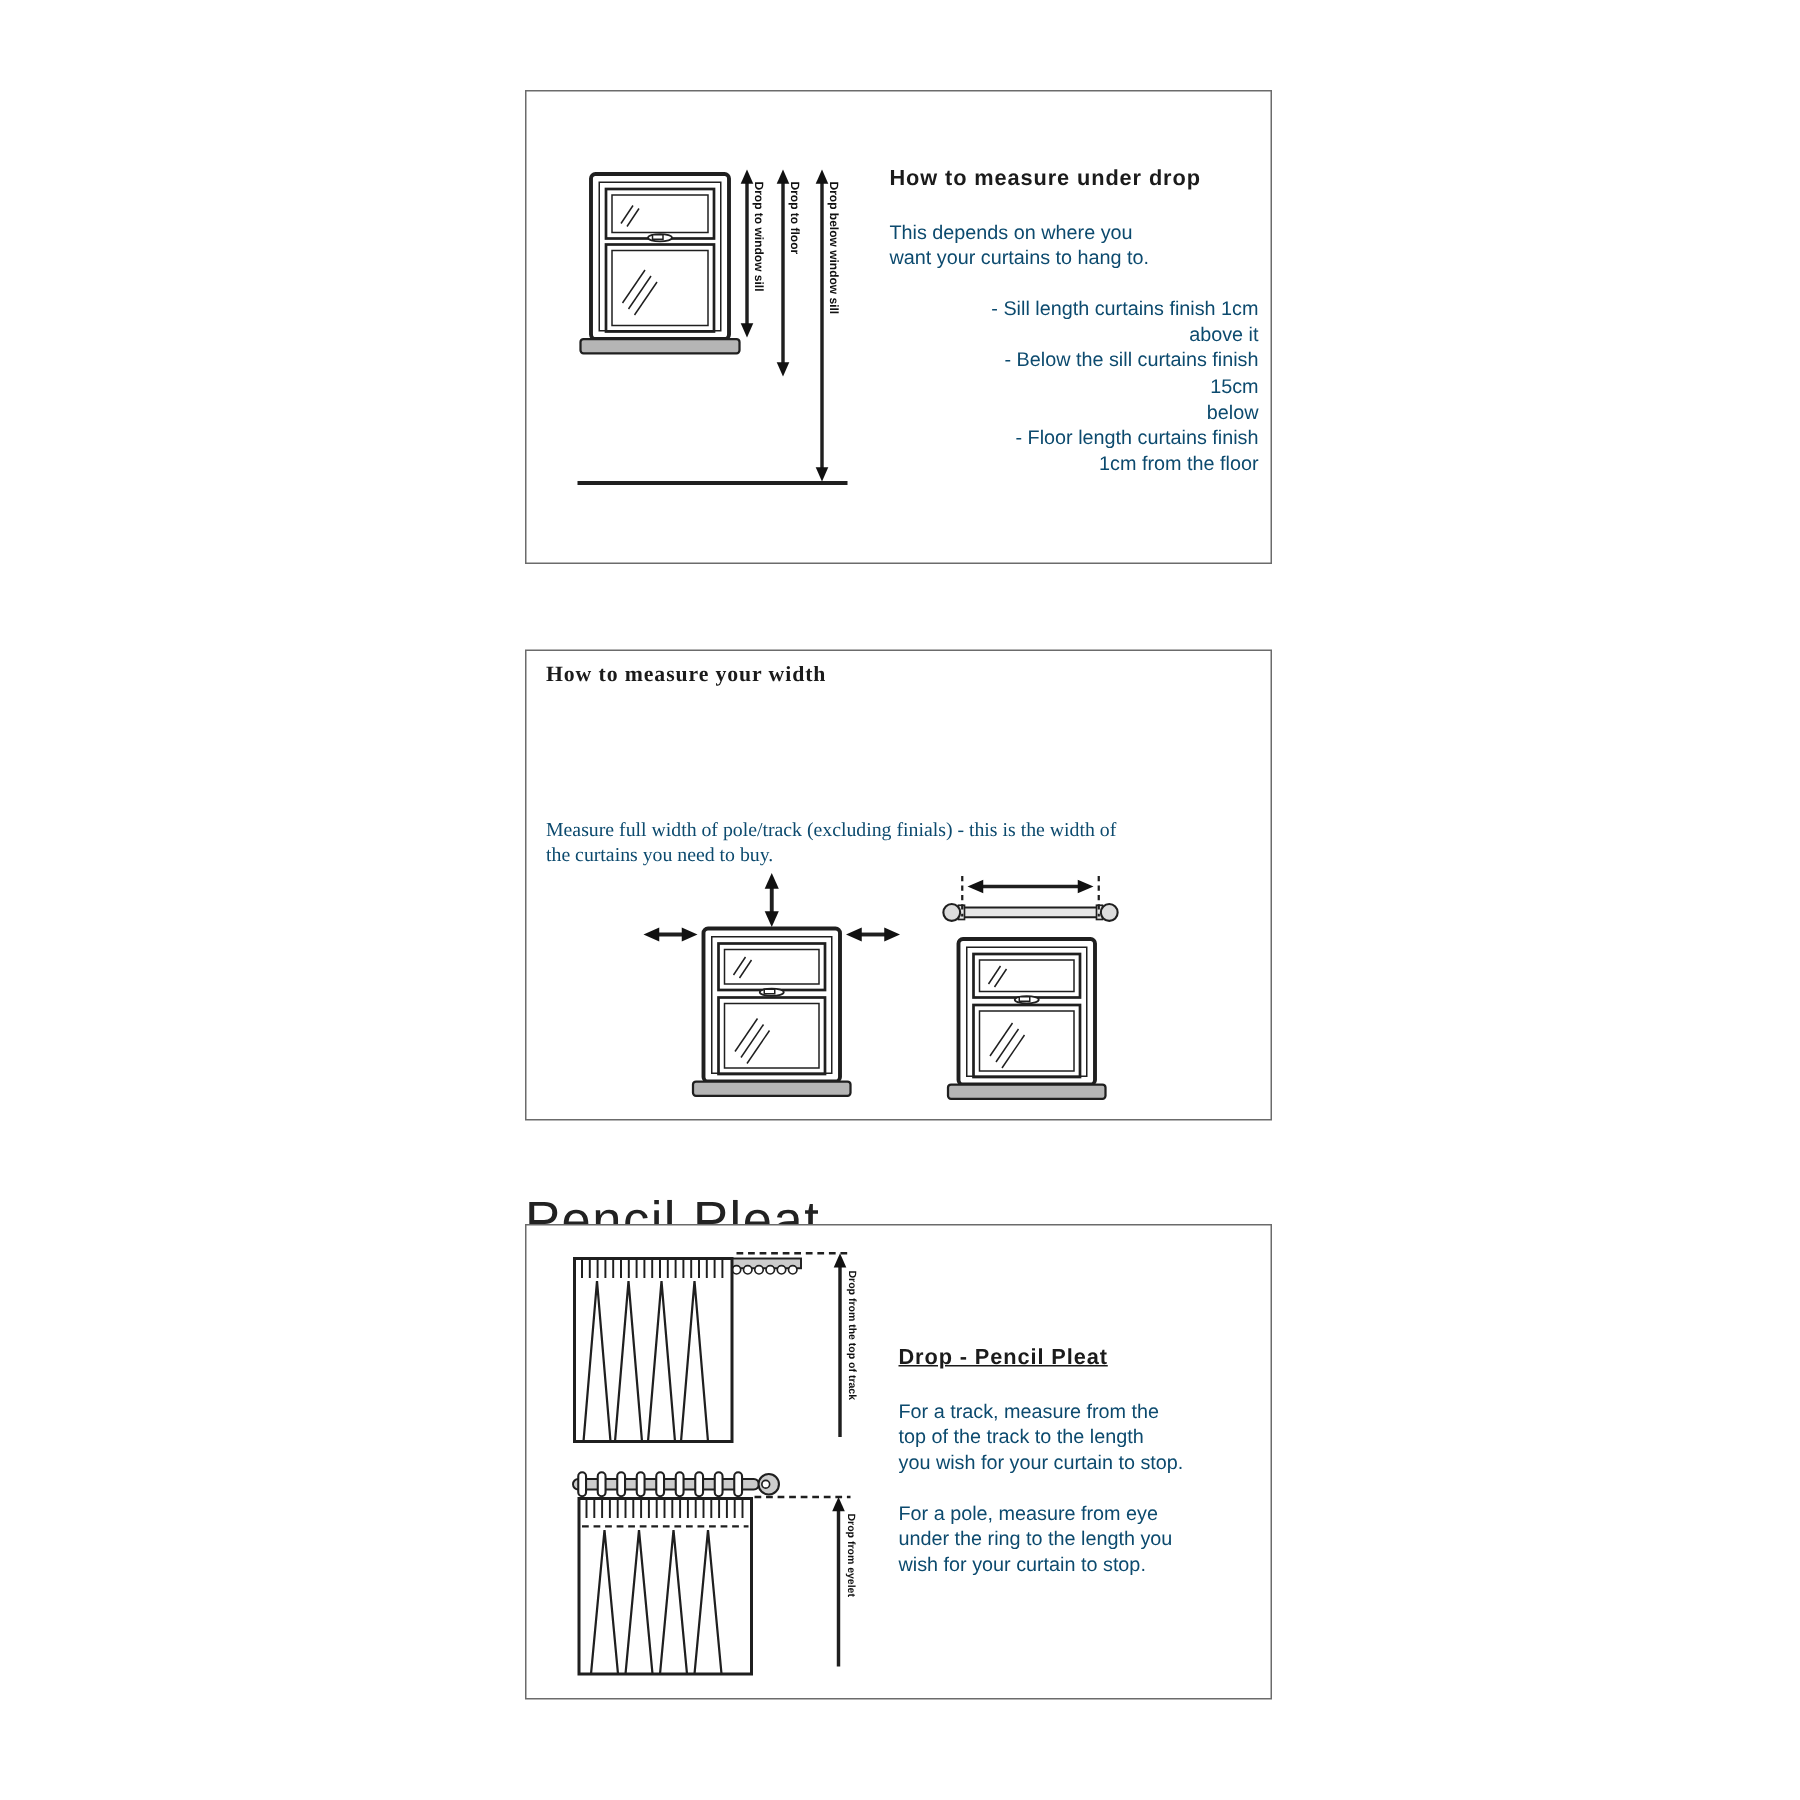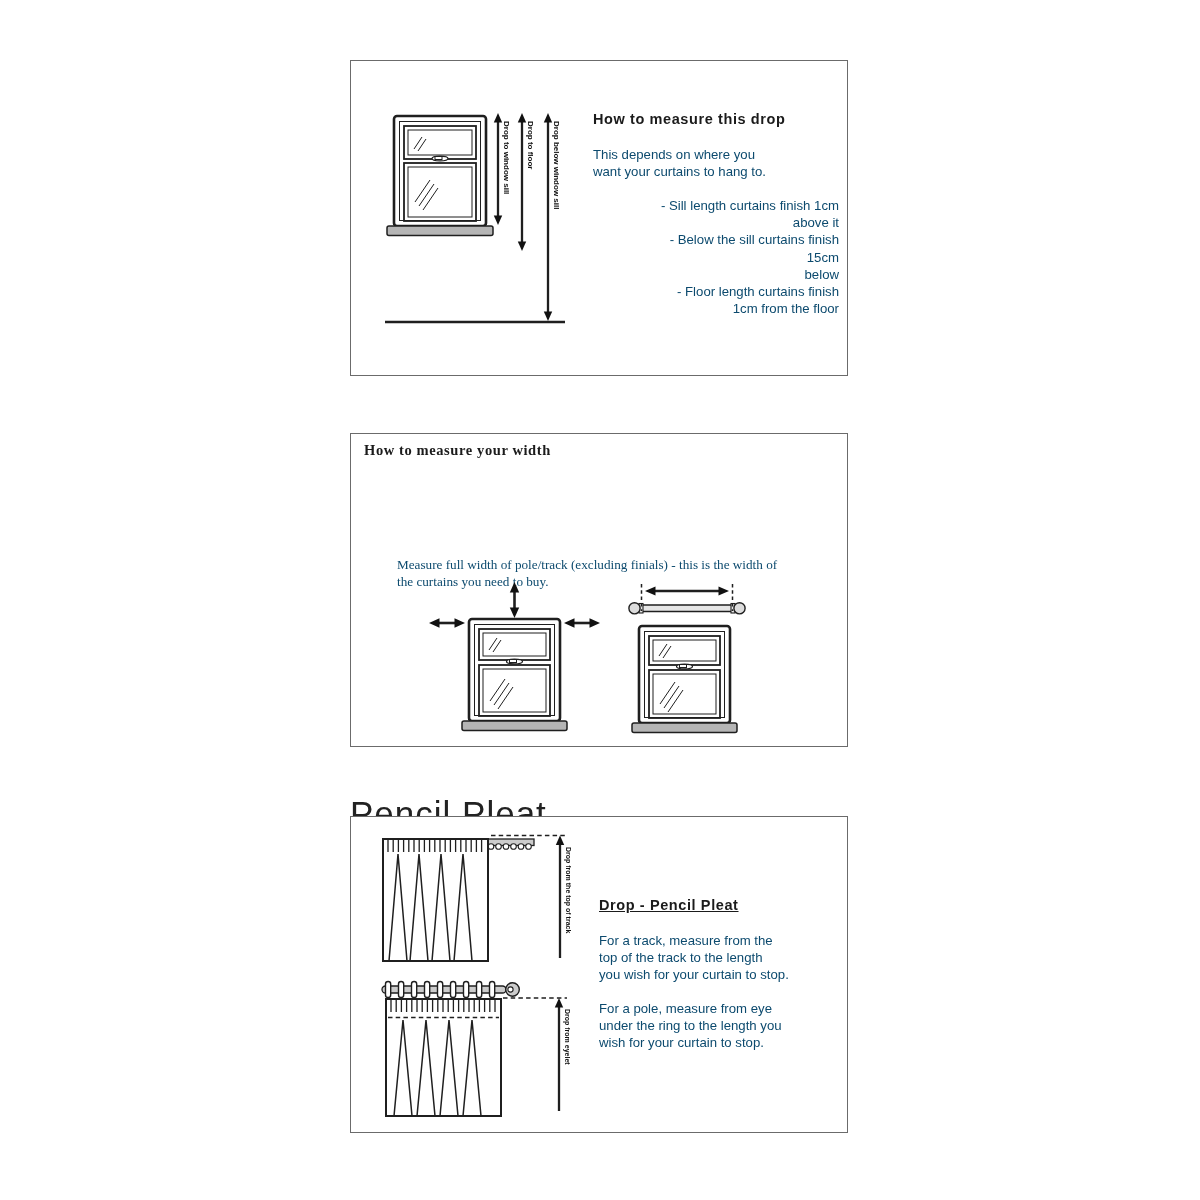--- a/index.html
+++ b/index.html
@@ -38,21 +38,21 @@
     color: #0c4a6e;
     white-space: pre-line;
   }
   
   .p1-title   { position: absolute; left: 242px; top: 50px;  width: 246px; }
   .p1-intro   { position: absolute; left: 242px; top: 85px;  width: 246px; }
   .p1-bullets { position: absolute; left: 242px; top: 136px; width: 246px; text-align: right; }
   
   .p2-title { position: absolute; left: 13px; top: 8px;  width: 478px; }
   .p2-para1 { position: absolute; left: 13px; top: 41px; width: 478px; }
-  .p2-para2 { position: absolute; left: 13px; top: 122px; width: 478px; margin-left: 33px; }
+  .p2-para2 { position: absolute; left: 13px; top: 110px; width: 478px; }
   
   .p3-title { position: absolute; left: 248px; top: 80px;  width: 240px; text-decoration: underline; }
   .p3-para1 { position: absolute; left: 248px; top: 115px; width: 240px; }
   .p3-para2 { position: absolute; left: 248px; top: 183px; width: 240px; }
 
   .section-heading {
     position: absolute;
     left: 350px;
     top: 764px;
     font-size: 35px;
@@ -110,21 +110,21 @@
       </g>
       <text x="176.5" y="60" transform="rotate(90 176.5 60)" font-size="8" font-weight="bold" fill="#111">Drop to floor</text>
 
       <g fill="#111">
         <line class="ln" x1="197" y1="59" x2="197" y2="253" stroke-width="2.3"></line>
         <polygon points="197,52 192.8,61.5 201.2,61.5"></polygon>
         <polygon points="197,260 192.8,250.5 201.2,250.5"></polygon>
       </g>
       <text x="202.5" y="60" transform="rotate(90 202.5 60)" font-size="8" font-weight="bold" fill="#111">Drop below window sill</text>
     </svg>
-    <div class="panel-title p1-title">How to measure this drop</div>
+    <div class="panel-title p1-title">How to measure under drop</div>
     <div class="body-text p1-intro">This depends on where you
 want your curtains to hang to.</div>
     <div class="body-text p1-bullets">- Sill length curtains finish 1cm
 above it
 - Below the sill curtains finish
 15cm
 &nbsp;below
 - Floor length curtains finish
 1cm from the floor</div>
   </div>

